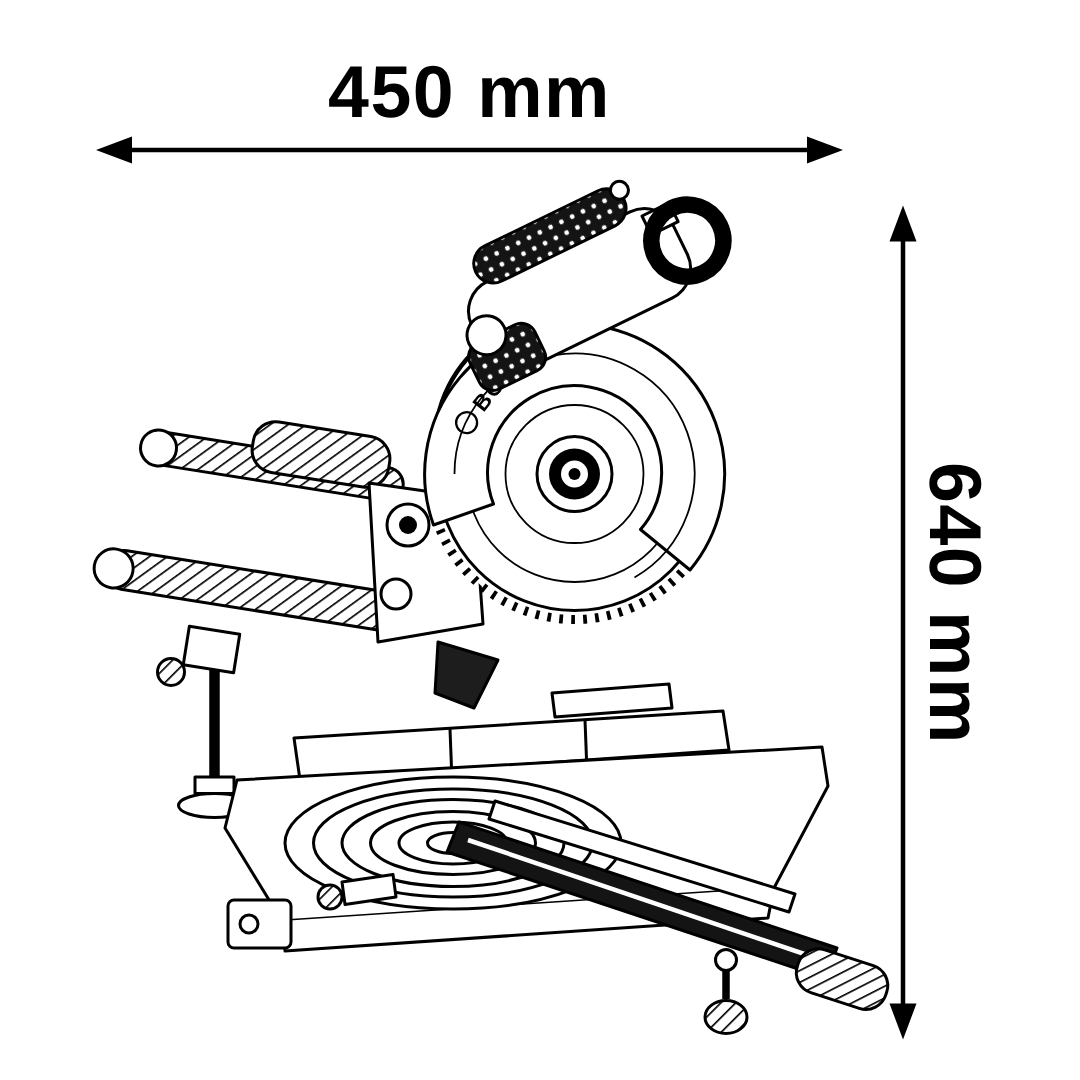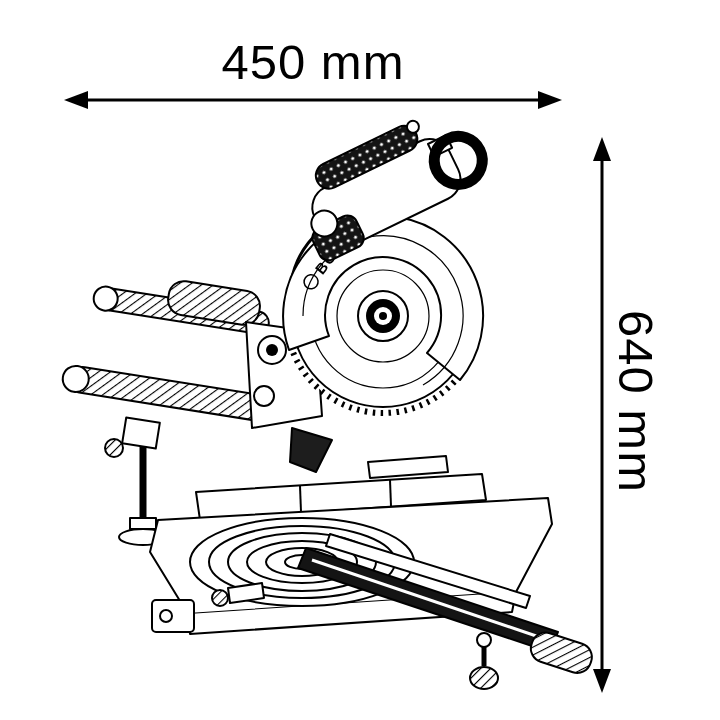--- a/index.html
+++ b/index.html
@@ -8,21 +8,21 @@
     background:#ffffff;
     font-family:"Liberation Sans", sans-serif;
     position:relative;
     overflow:hidden;
   }
   .stage{position:absolute;inset:0;}
   .dim-label{
     position:absolute;
     color:#000;
     font-size:49px;
-    font-weight:400;
+    font-weight:700;
     letter-spacing:1px;
     white-space:nowrap;
   }
   .dim-top{
     left:63px;width:500px;top:34px;
     text-align:center;
   }
   .dim-right{
     left:608px;top:292px;height:220px;
     writing-mode:vertical-rl;

